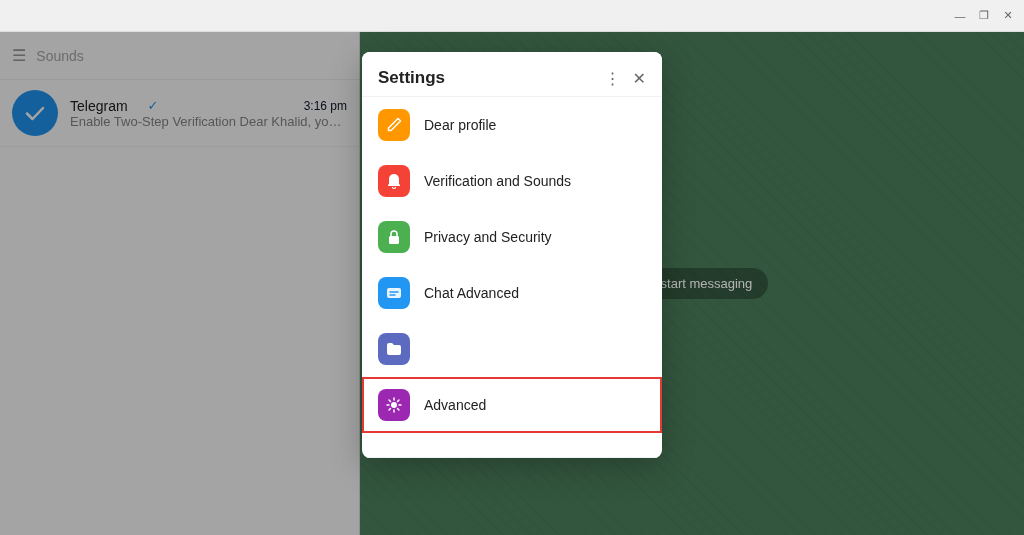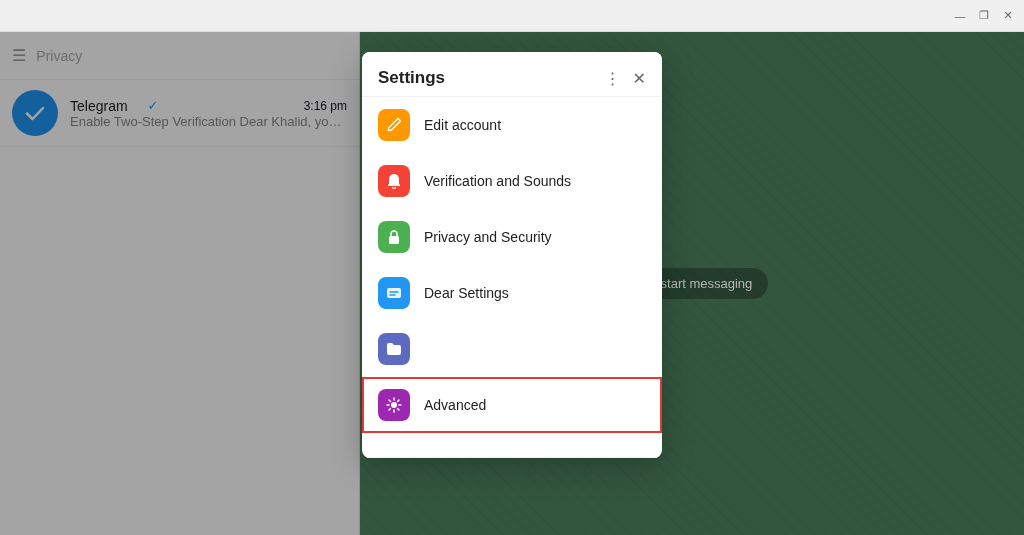--- a/index.html
+++ b/index.html
@@ -272,21 +272,21 @@
   <div class="title-bar-btn">—</div>
   <div class="title-bar-btn">❐</div>
   <div class="title-bar-btn">✕</div>
 </div>
 
 <div class="app-container">
 
   <div class="chat-list">
     <div class="chat-search">
       <div class="hamburger-icon">☰</div>
-      <div class="search-input-fake">Privacy</div>
+      <div class="search-input-fake">Sounds</div>
     </div>
     <div class="chat-item">
       <div class="chat-avatar">
         <svg width="28" height="28" viewBox="0 0 28 28" fill="none">
           <circle cx="14" cy="14" r="14" fill="#2196F3"></circle>
           <path d="M6 14.5L11.5 20L22 9" stroke="white" stroke-width="2.5" stroke-linecap="round" stroke-linejoin="round"></path>
         </svg>
       </div>
       <div class="chat-info">
         <div class="chat-name-row">
@@ -318,21 +318,21 @@
 
 
       <div class="menu-section">
 
         <div class="menu-item">
           <div class="menu-icon" style="background:#FF9800;">
             <svg width="18" height="18" viewBox="0 0 18 18" fill="none">
                 <path d="M13 2.5L15.5 5L6 14.5H3.5V12L13 2.5Z" stroke="white" stroke-width="1.5" stroke-linecap="round" stroke-linejoin="round"></path>
               </svg>
           </div>
-          <div class="menu-label">Edit account</div>
+          <div class="menu-label">Dear profile</div>
         </div>
 
         <div class="menu-item">
           <div class="menu-icon" style="background:#F44336;">
             <svg width="18" height="18" viewBox="0 0 18 18" fill="none">
                 <path d="M9 2C6.2 2 4 4.2 4 7v5l-1 1v1h12v-1l-1-1V7c0-2.8-2.2-5-5-5z" fill="white"></path>
                 <path d="M7.5 15a1.5 1.5 0 003 0" stroke="white" stroke-width="1.2"></path>
               </svg>
           </div>
           <div class="menu-label">Verification and Sounds</div>
@@ -348,21 +348,21 @@
           <div class="menu-label">Privacy and Security</div>
         </div>
 
         <div class="menu-item">
           <div class="menu-icon" style="background:#2196F3;">
             <svg width="18" height="18" viewBox="0 0 18 18" fill="none">
                 <rect x="2" y="4" width="14" height="10" rx="2" fill="white" opacity="0.9"></rect>
                 <path d="M5 8h8M5 11h5" stroke="#2196F3" stroke-width="1.5" stroke-linecap="round"></path>
               </svg>
           </div>
-          <div class="menu-label">Dear Settings</div>
+          <div class="menu-label">Chat Advanced</div>
         </div>
 
         <div class="menu-item">
           <div class="menu-icon" style="background:#5C6BC0;">
             <svg width="18" height="18" viewBox="0 0 18 18" fill="none">
                 <path d="M2 5a2 2 0 012-2h3l2 2h5a2 2 0 012 2v6a2 2 0 01-2 2H4a2 2 0 01-2-2V5z" fill="white"></path>
               </svg>
           </div>
         </div>
 

